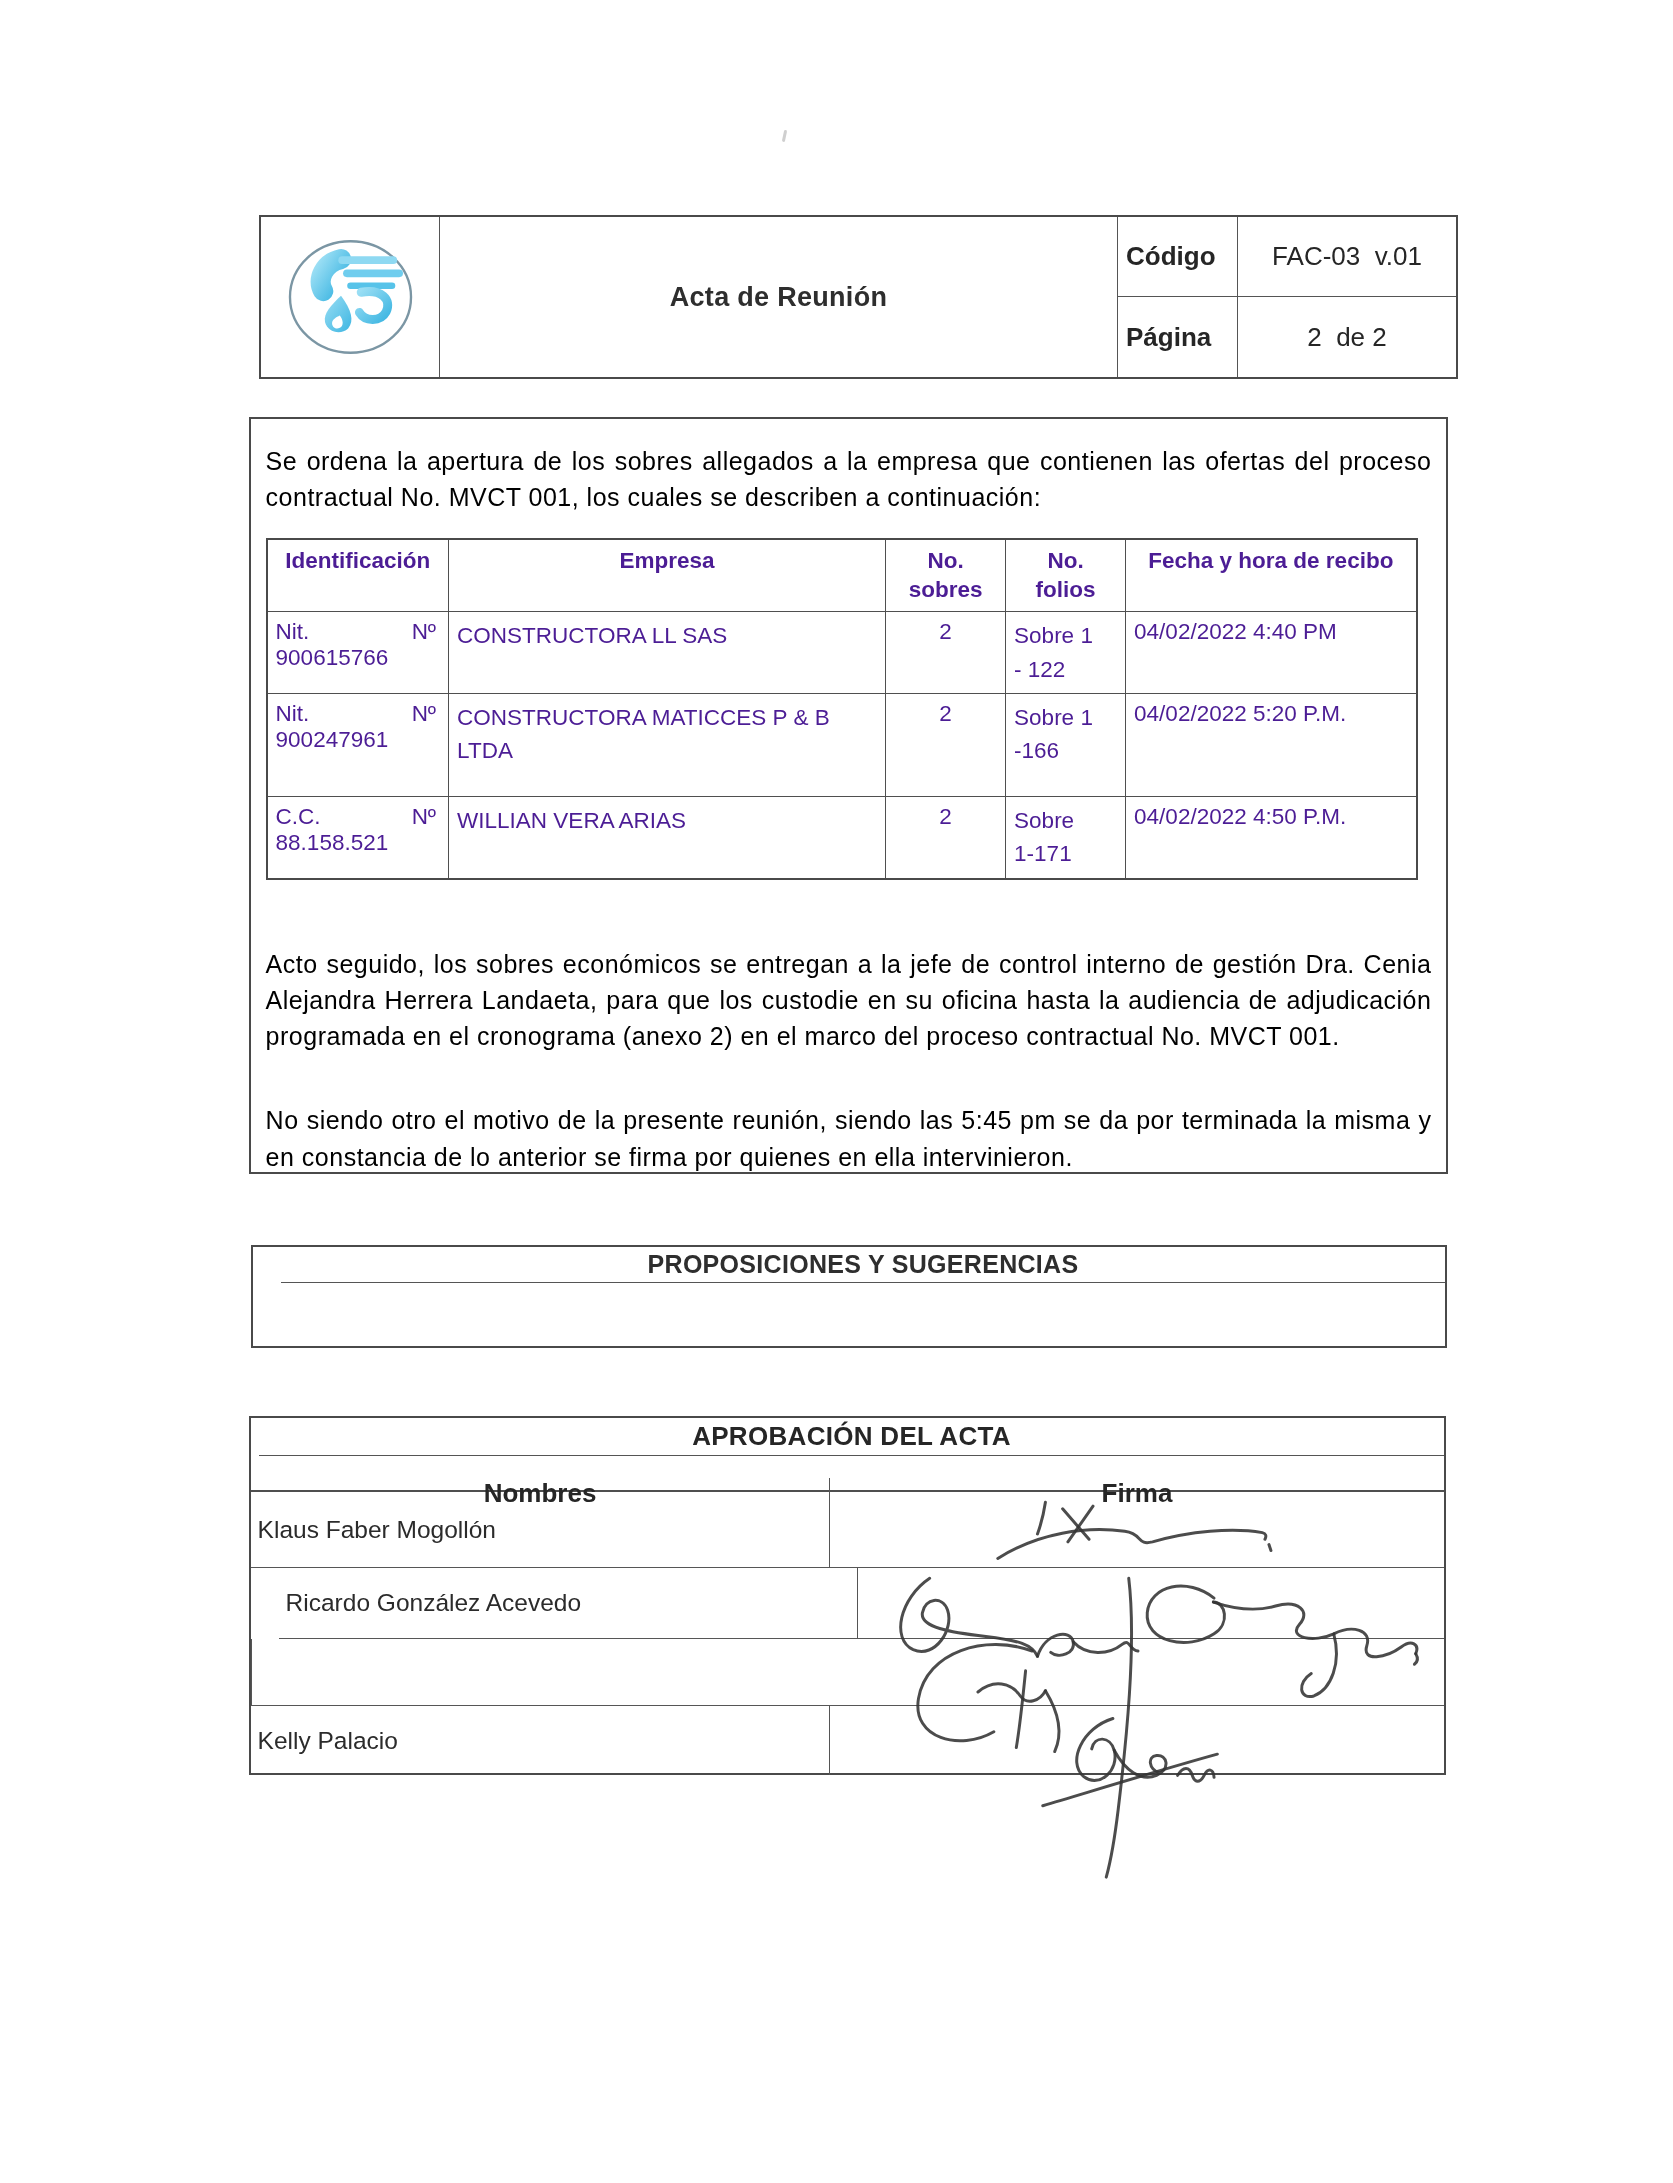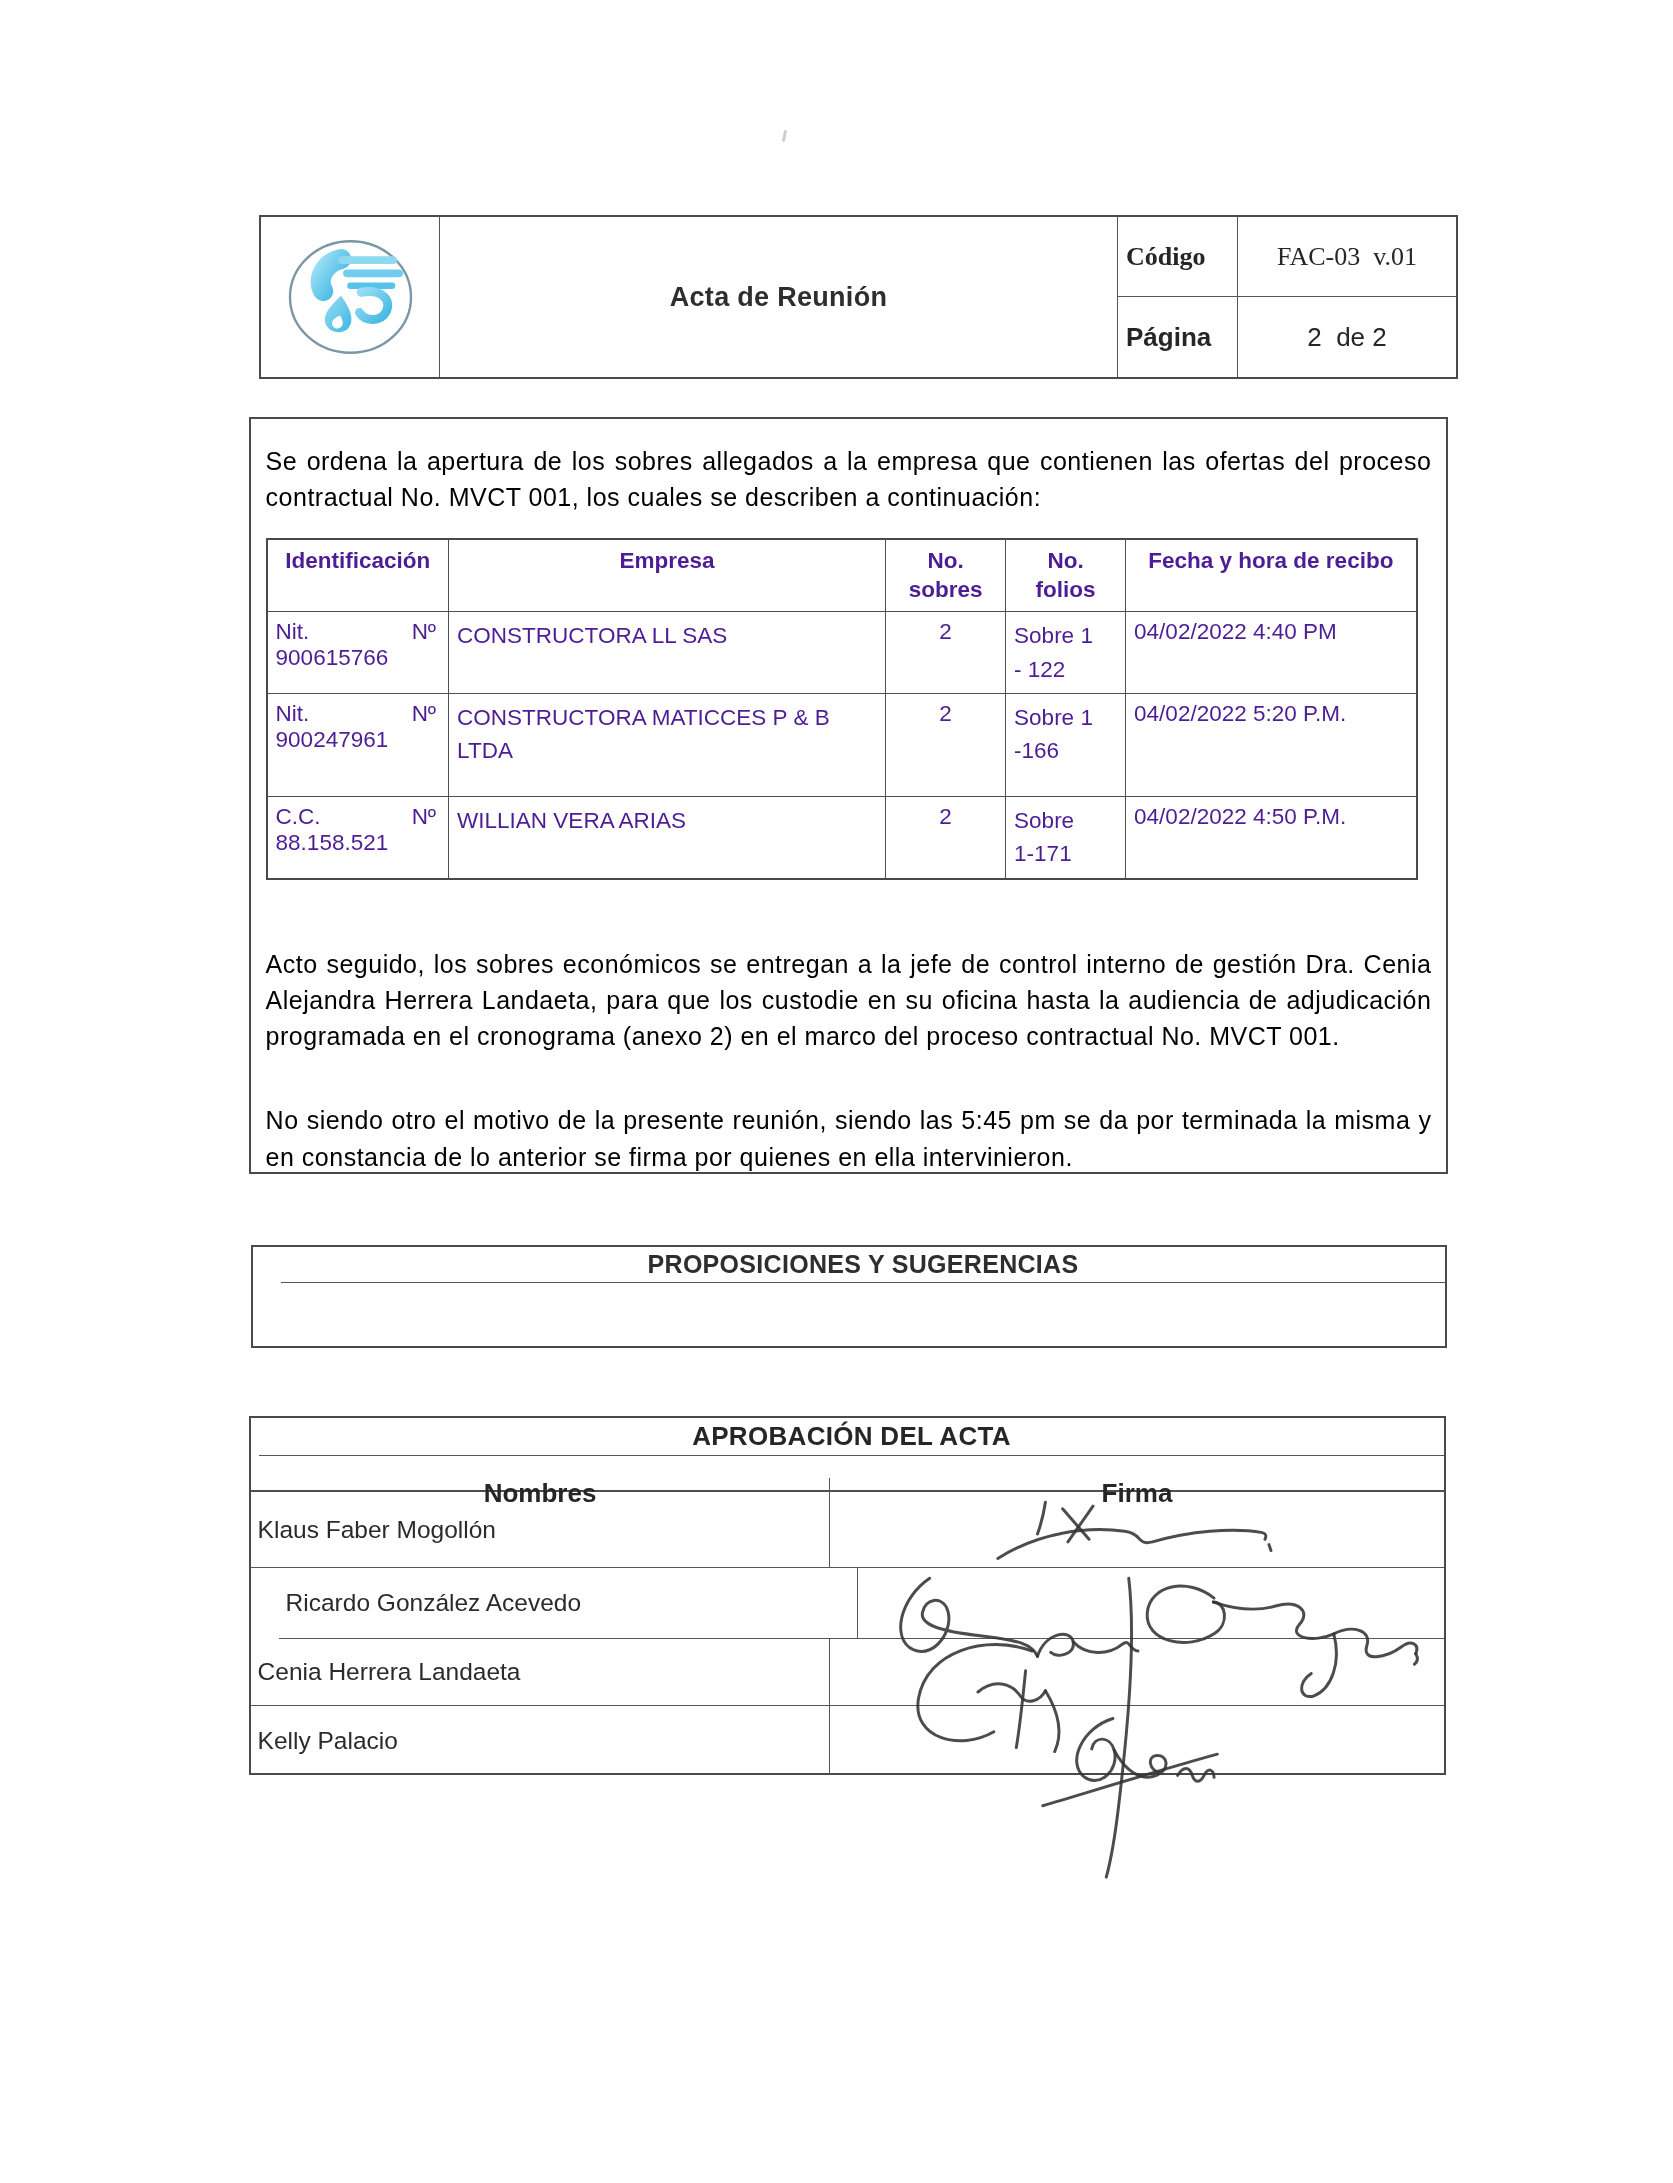--- a/index.html
+++ b/index.html
@@ -17,21 +17,21 @@
     position:absolute;left:259px;top:215px;width:1199px;height:164px;
     border:2px solid #4a4a4a;display:flex;box-sizing:border-box;
   }
   .logo-cell{width:179px;border-right:1.3px solid #555;display:flex;align-items:center;justify-content:center;box-sizing:border-box;}
   .title-cell{flex:1;display:flex;align-items:center;justify-content:center;
     font-size:27px;font-weight:bold;letter-spacing:0.3px;color:#2e2e2e;}
   .meta{width:339px;border-left:1.3px solid #555;display:grid;
     grid-template-columns:119px 1fr;grid-template-rows:1fr 1fr;box-sizing:border-box;}
   .meta-label{display:flex;align-items:center;padding-left:8px;font-weight:bold;font-size:26px;box-sizing:border-box;}
   .meta-value{display:flex;align-items:center;justify-content:center;font-size:26px;white-space:pre;border-left:1.3px solid #555;box-sizing:border-box;}
-  .meta-top{border-bottom:1.3px solid #555;font-family:Liberation Serif, serif;}
+  .meta-top{border-bottom:1.3px solid #555;}
   
   .main-box{
     position:absolute;left:249px;top:417px;width:1199px;height:757px;
     border:2px solid #4a4a4a;box-sizing:border-box;
     padding:17px 14.6px 0 14.6px;
   }
   .para{font-size:25px;line-height:1.45;letter-spacing:0.5px;text-align:justify;margin:0;color:#000000;}
   .para-intro{margin-top:6.6px;}
   .para-custody{margin-top:66px;}
   .para-closing{margin-top:48px;}
@@ -190,21 +190,20 @@
     </div>
     <div class="app-row r1">
       <div class="cell name-cell">Klaus Faber Mogollón</div>
       <div class="cell firma"></div>
     </div>
     <div class="app-row r2">
       <div class="cell name-cell">Ricardo González Acevedo</div>
       <div class="cell firma"></div>
     </div>
     <div class="app-row r3">
-      <div class="cell name-cell">Cenia Herrera Landaeta</div>
       <div class="cell firma"></div>
     </div>
     <div class="app-row r4">
       <div class="cell name-cell">Kelly Palacio</div>
       <div class="cell firma"></div>
     </div>
   </div>
 
   <svg class="sig-overlay" viewBox="0 0 940 620">
 

